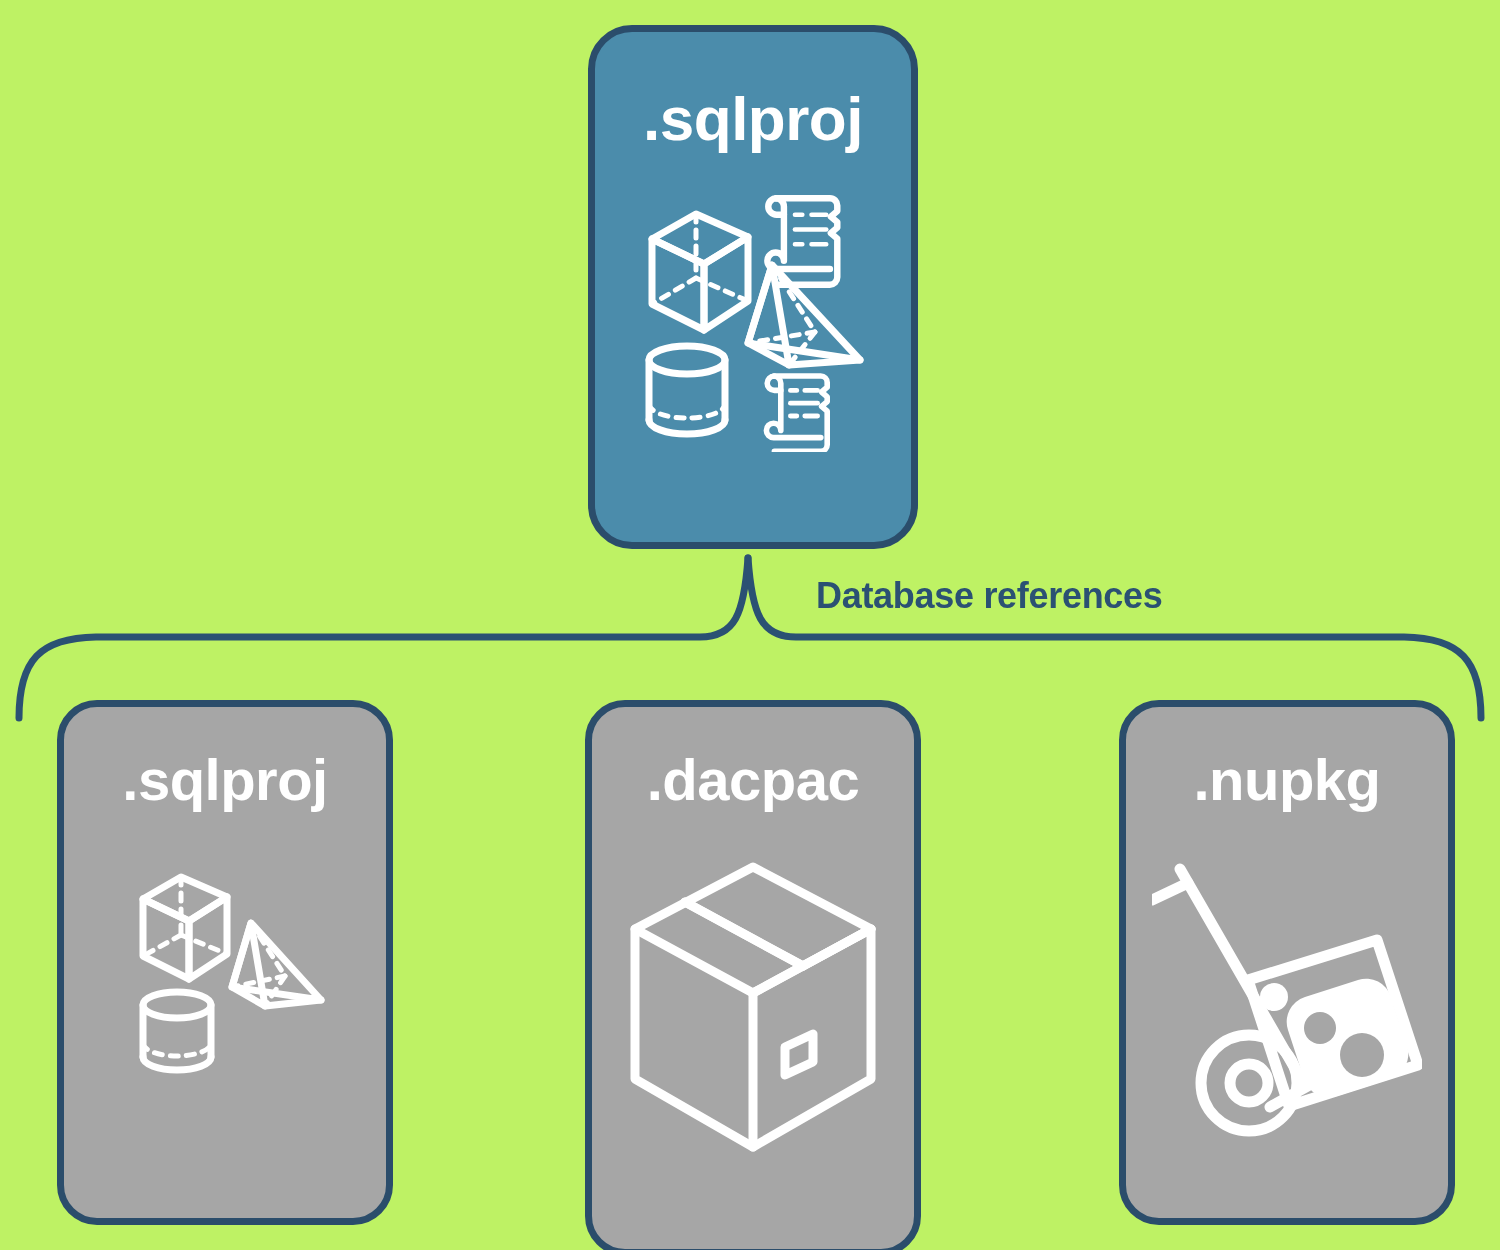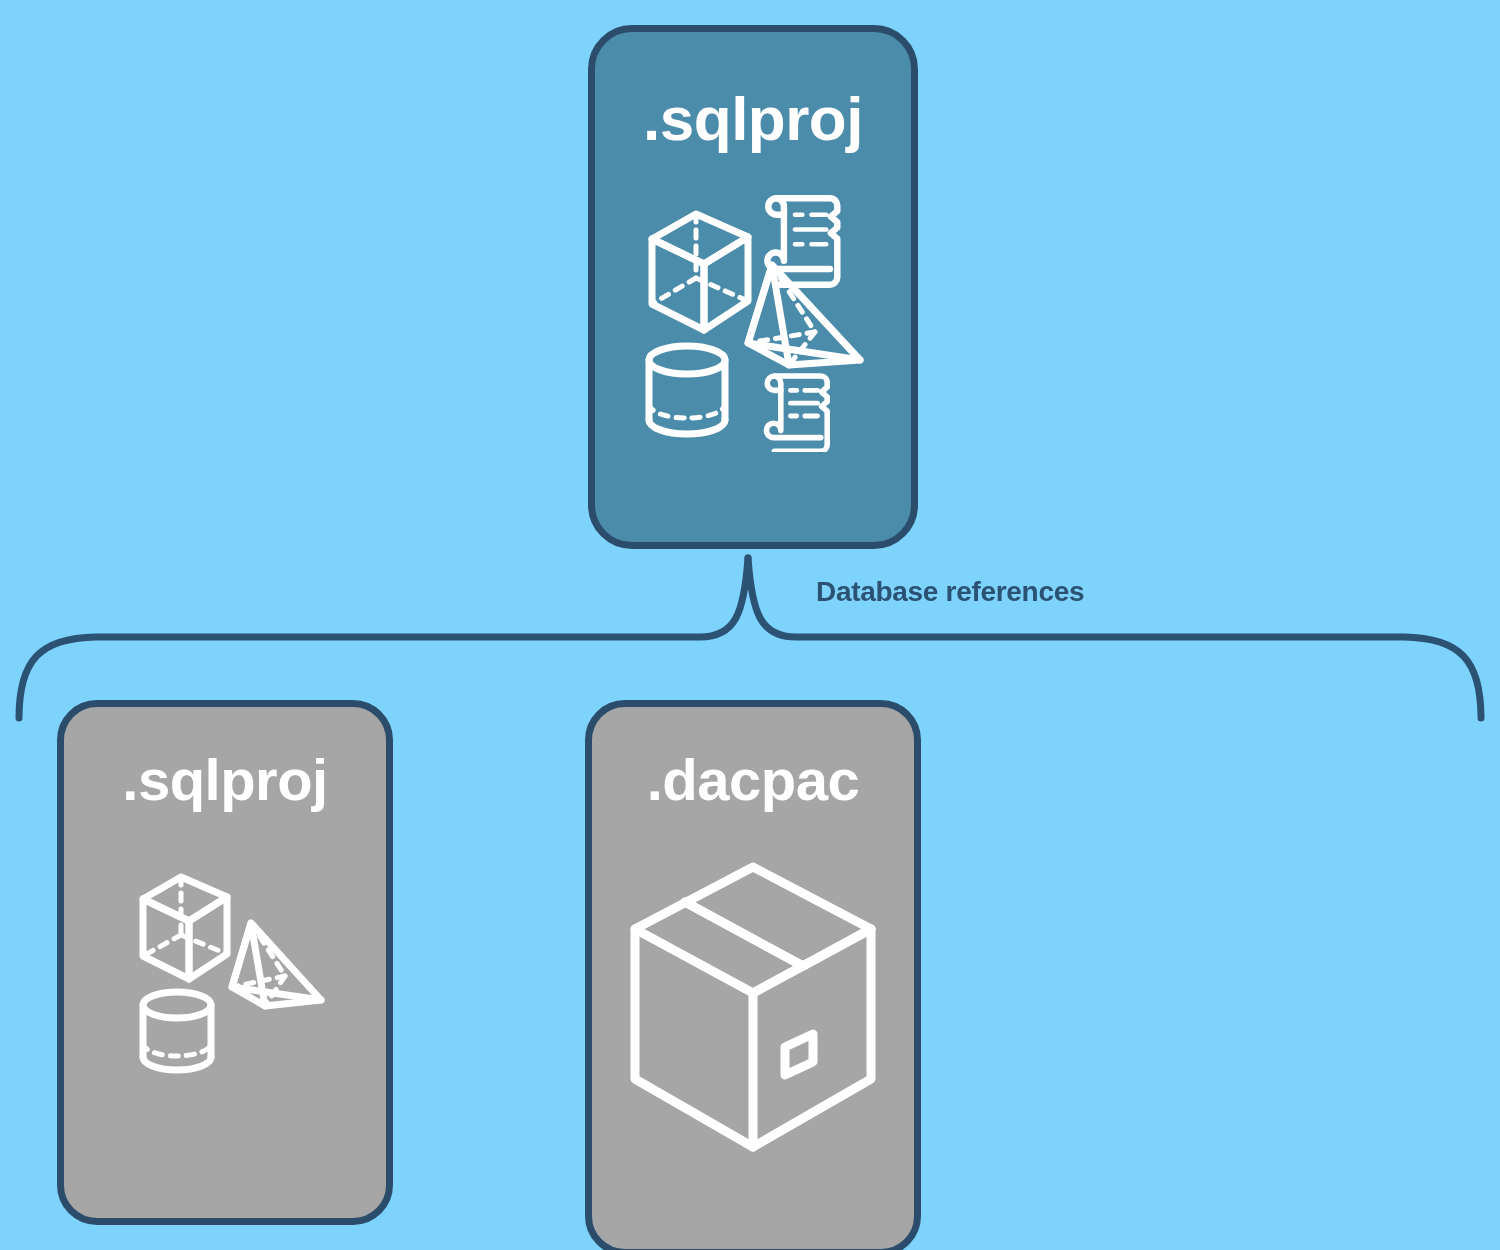--- a/index.html
+++ b/index.html
@@ -10,21 +10,21 @@
   body {
     width: 1500px;
     height: 1250px;
     font-family: "Liberation Sans", sans-serif;
     overflow: hidden;
   }
   #stage {
     position: relative;
     width: 1500px;
     height: 1250px;
-    background: #7dd3fc;
+    background: #bef264;
   }
 
   
   .card {
     position: absolute;
     box-sizing: border-box;
     border-radius: 44px;
     border: 7px solid #2b4d6b;
     overflow: hidden;
   }
@@ -94,21 +94,21 @@
     width: 1500px;
     height: 200px;
     pointer-events: none;
   }
 
   
   #connector-label {
     position: absolute;
     left: 816px;
     top: 578px;
-    font-size: 28px;
+    font-size: 36px;
     font-weight: bold;
     color: #2b5173;
     white-space: nowrap;
     line-height: 1;
     letter-spacing: -0.3px;
     user-select: none;
   }
 </style>
 </head>
 <body>
@@ -235,14 +235,43 @@
           <path d="M62 45 L180 109 L248 72"></path>
 
           <path d="M180 109 L180 109"></path>
 
           <path d="M162 190 L190 177 L190 205 L162 218 Z"></path>
         </g>
       </svg>
     </div>
   </div>
 
+  <div class="card secondary" id="card-nupkg">
+    <div class="card-title">.nupkg</div>
+    <div class="card-icon">
+      <svg width="270" height="300" viewBox="0 0 270 300" fill="none">
+        <g stroke="#ffffff" stroke-width="11" stroke-linecap="round" stroke-linejoin="round" fill="none">
+
+          <path d="M28 12 L152 227"></path>
+
+          <path d="M0 43 L36 26"></path>
+
+          <path d="M118 250 L215 196"></path>
+        </g>
+
+        <g stroke="#ffffff" fill="none">
+          <circle cx="97" cy="226" r="48" stroke-width="11"></circle>
+          <circle cx="97" cy="226" r="19" stroke-width="11"></circle>
+        </g>
+
+        <g>
+          <path d="M96 123 L225 83 L266 208 L137 249 Z" stroke="#ffffff" stroke-width="11" fill="none" stroke-linejoin="round"></path>
+
+          <path d="M153 140 L206 123 a26 26 0 0 1 33 17 l16 49 a26 26 0 0 1 -17 33 l-53 17 a26 26 0 0 1 -33 -17 l-16 -49 a26 26 0 0 1 17 -33 z" fill="#ffffff"></path>
+          <circle cx="168" cy="171" r="16" fill="#a6a6a6"></circle>
+          <circle cx="210" cy="198" r="22" fill="#a6a6a6"></circle>
+          <circle cx="122" cy="140" r="14" fill="#ffffff"></circle>
+        </g>
+      </svg>
+    </div>
+  </div>
 
 </div>
 
 </body></html>

